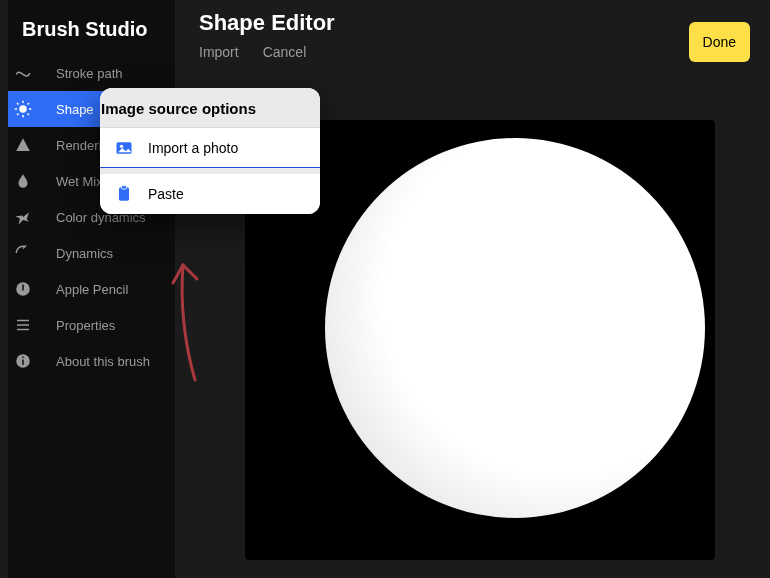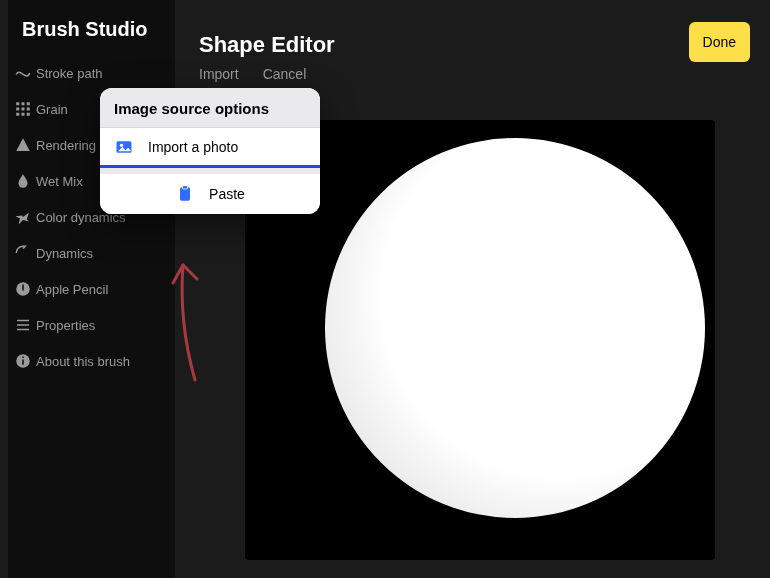--- a/index.html
+++ b/index.html
@@ -25,21 +25,21 @@
     color: #fff;
     padding: 0 14px 14px 14px;
   }
   .nav {
     display: flex;
     flex-direction: column;
   }
   .nav-item {
     display: flex;
     align-items: center;
-    gap: 4px;
+    gap: 24px;
     height: 36px;
     padding: 0 6px;
     font-size: 13px;
     color: #9a9a9a;
     cursor: pointer;
   }
   .nav-item.active {
     background: #2f6df6;
     color: #fff;
   }
@@ -51,21 +51,21 @@
   .nav-item .icon svg { width: 18px; height: 18px; }
 
   
   .main {
     position: absolute;
     left: 175px; top: 0;
     width: 595px; height: 578px;
     background: #1b1b1b;
   }
   .editor-header {
-    padding: 32px 24px 0 24px;
+    padding: 10px 24px 0 24px;
   }
   .editor-title {
     font-size: 22px;
     font-weight: 700;
     color: #fff;
   }
   .editor-subnav {
     display: flex;
     gap: 24px;
     margin-top: 8px;
@@ -119,41 +119,41 @@
     content: "";
     position: absolute;
     top: -8px; left: 115px;
     width: 0; height: 0;
     border-left: 9px solid transparent;
     border-right: 9px solid transparent;
     border-bottom: 9px solid #eaeaec;
   }
   .popover-header {
     background: #eaeaec;
-    padding: 12px 14px 10px 14px;
+    padding: 12px 14px 10px 1px;
     font-size: 15px;
     font-weight: 700;
     border-bottom: 1px solid #d9d9db;
   }
   .popover-item {
     display: flex;
     align-items: center;
     gap: 14px;
     height: 40px;
     padding: 0 14px;
     background: #fff;
-    border-bottom: 3px solid #1d4ed8;
+    border-bottom: 1px solid #1d4ed8;
     font-size: 14px;
     cursor: pointer;
   }
   .popover-sep {
     height: 6px;
     background: #eaeaec;
   }
-  .popover-item:last-child { border-bottom: none; justify-content: center; }
+  .popover-item:last-child { border-bottom: none; }
   .popover-item .p-icon {
     width: 20px; height: 20px;
     display: flex; align-items: center; justify-content: center;
   }
   .popover-item .p-icon svg { width: 20px; height: 20px; fill: #2f6df6; }
 
   
   .arrow-annot {
     position: absolute;
     left: 155px; top: 255px;
@@ -171,37 +171,39 @@
     <div class="nav-item">
       <span class="icon">
         <svg viewBox="0 0 24 24" fill="none" stroke="#9a9a9a" stroke-width="2">
             <path d="M3 14c4-10 14 10 18-2"></path>
           </svg>
       </span>
       <span>Stroke path</span>
     </div>
 
 
-
-    <div class="nav-item">
-      <span class="icon">
-        <svg viewBox="0 0 24 24" fill="#9a9a9a">
-            <rect x="3" y="3" width="4" height="4"></rect>
-            <rect x="10" y="3" width="4" height="4"></rect>
-            <rect x="17" y="3" width="4" height="4"></rect>
-            <rect x="3" y="10" width="4" height="4"></rect>
-            <rect x="10" y="10" width="4" height="4"></rect>
-            <rect x="17" y="10" width="4" height="4"></rect>
-            <rect x="3" y="17" width="4" height="4"></rect>
-            <rect x="10" y="17" width="4" height="4"></rect>
-            <rect x="17" y="17" width="4" height="4"></rect>
-          </svg>
-      </span>
-      <span>Grain</span>
-    </div>
+    <div class="nav-item active">
+      <span class="icon">
+        <svg viewBox="0 0 24 24" fill="#fff">
+            <circle cx="12" cy="12" r="5"></circle>
+            <g stroke="#fff" stroke-width="2">
+              <line x1="12" y1="1" x2="12" y2="4"></line>
+              <line x1="12" y1="20" x2="12" y2="23"></line>
+              <line x1="1" y1="12" x2="4" y2="12"></line>
+              <line x1="20" y1="12" x2="23" y2="12"></line>
+              <line x1="4" y1="4" x2="6" y2="6"></line>
+              <line x1="18" y1="18" x2="20" y2="20"></line>
+              <line x1="4" y1="20" x2="6" y2="18"></line>
+              <line x1="18" y1="6" x2="20" y2="4"></line>
+            </g>
+          </svg>
+      </span>
+      <span>Shape</span>
+    </div>
+
 
     <div class="nav-item">
       <span class="icon">
         <svg viewBox="0 0 24 24" fill="#9a9a9a">
             <polygon points="12,3 3,20 21,20"></polygon>
           </svg>
       </span>
       <span>Rendering</span>
     </div>
 

